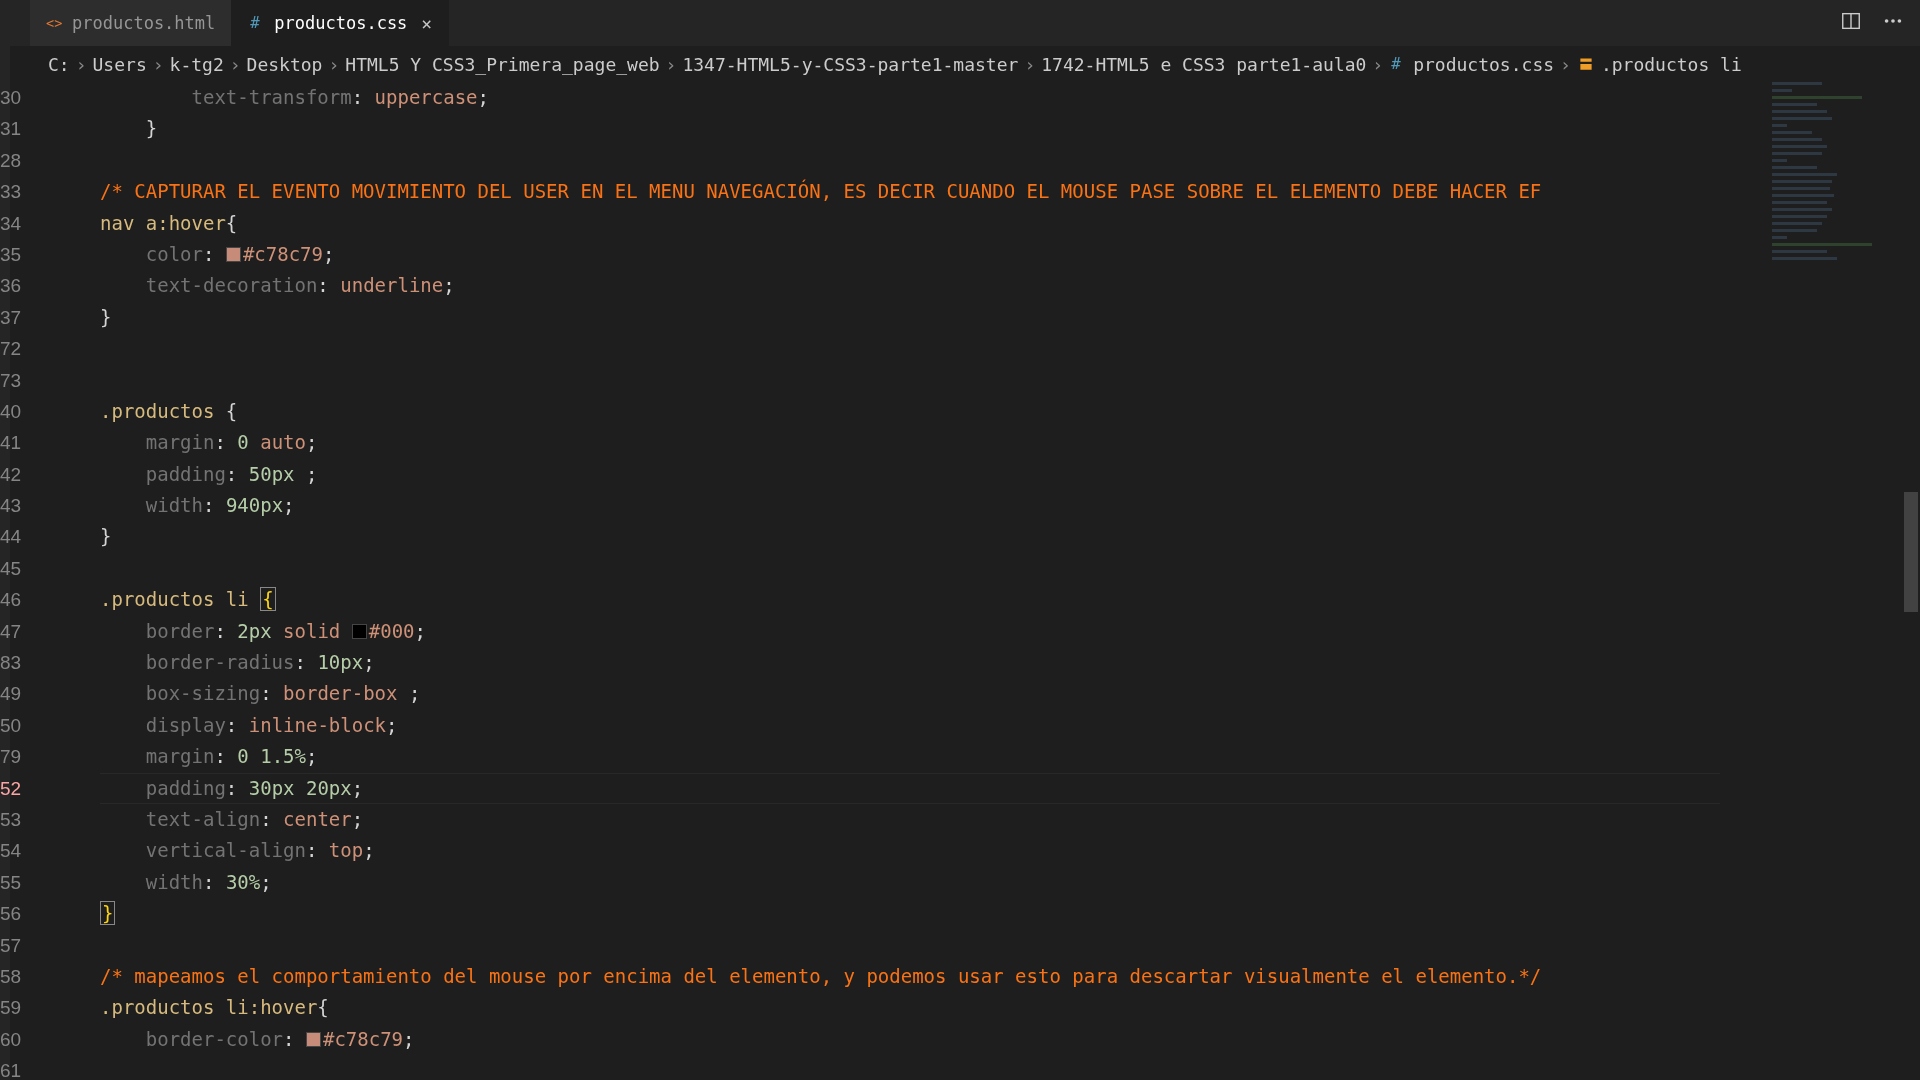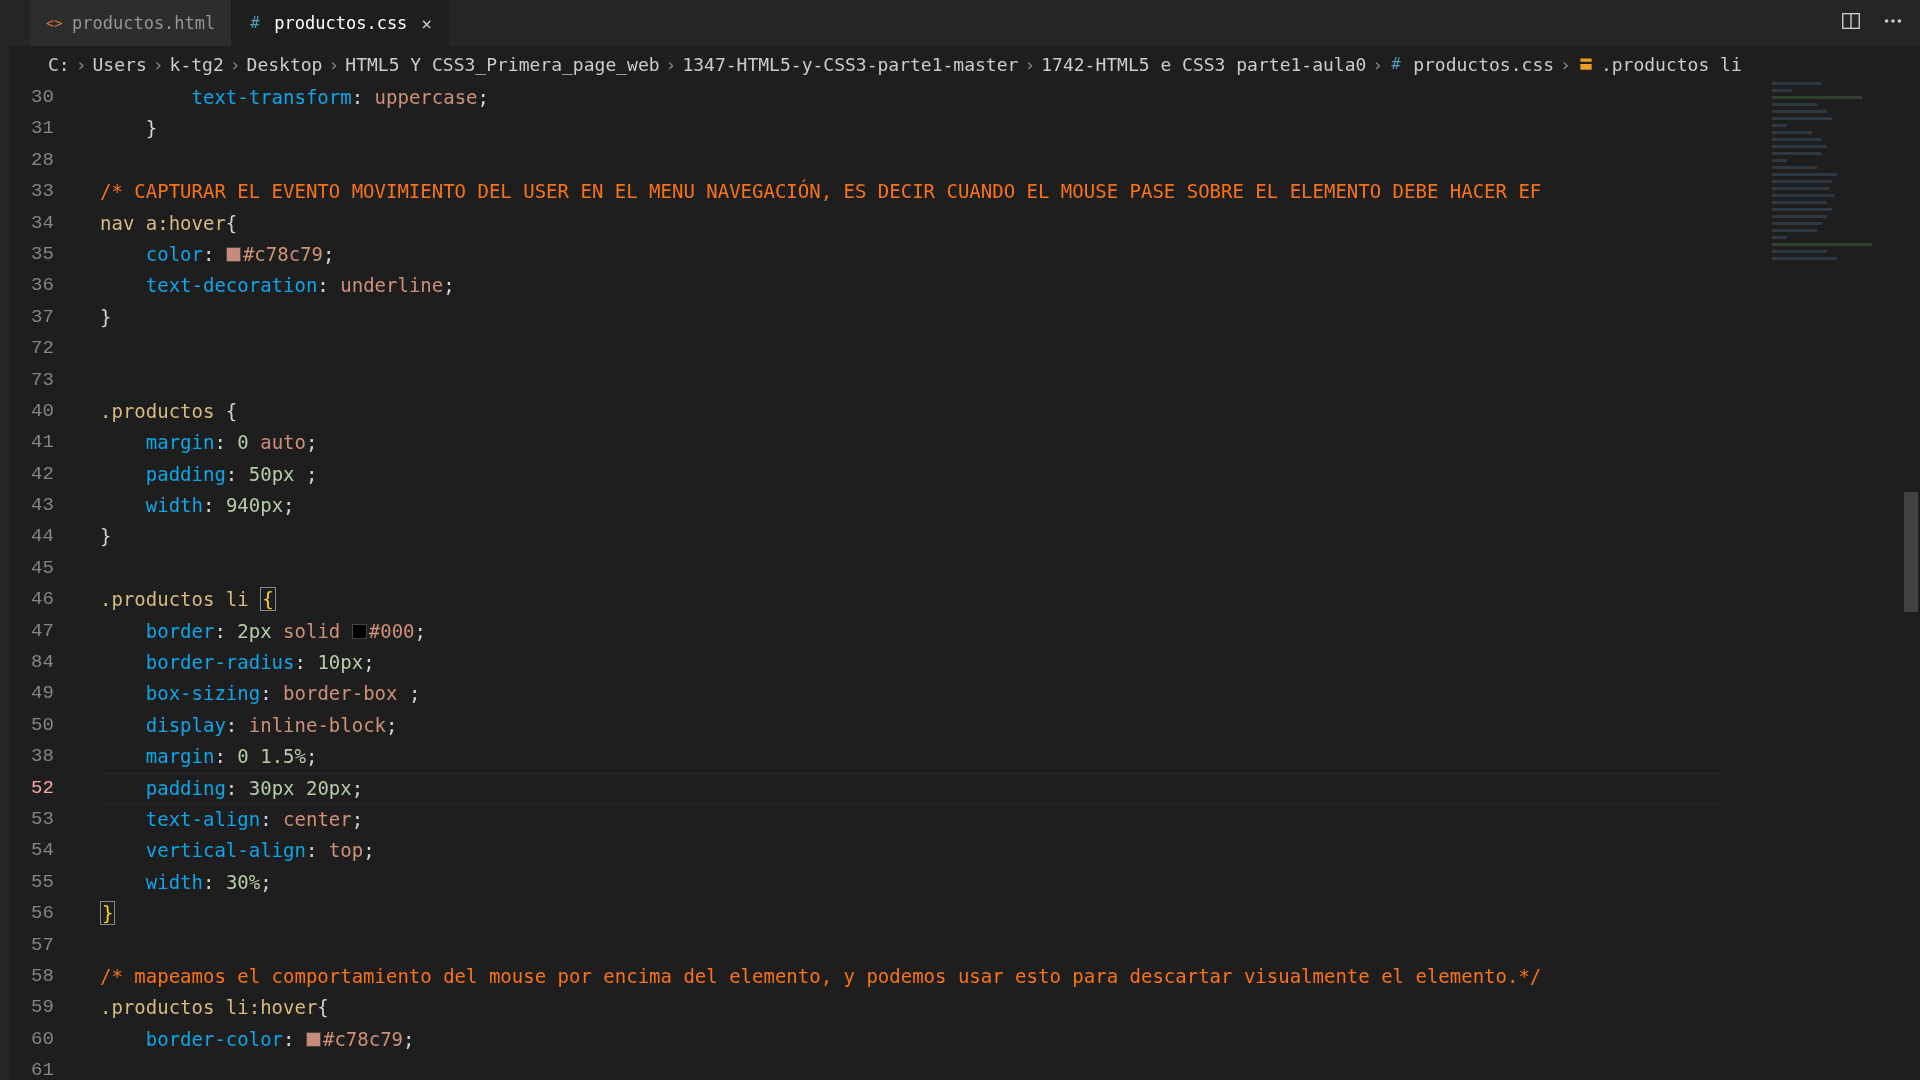--- a/index.html
+++ b/index.html
@@ -58,49 +58,48 @@
 }
 .breadcrumb .sep { color: #888; }
 .breadcrumb .bc-icon { display: inline-flex; width: 18px; height: 18px; }
 .editor {
   display: flex;
   position: relative;
   height: calc(100% - 82px);
 }
 .gutter {
   width: 100px;
-  text-align: center;
+  text-align: left;
   padding-right: 28px;
   color: #858585;
-  font-family: Liberation Mono, monospace;
+  font-family: Liberation Sans, sans-serif;
   font-size: 19px;
   line-height: 31.4px;
   user-select: none;
-  padding-left: 13px;
 }
 .gutter .ln { height: 31.4px; }
 .gutter .ln.current { color: #fca5a5; }
 .code {
   flex: 1;
   font-family: Consolas, monospace;
   font-size: 19px;
   line-height: 31.4px;
   white-space: pre;
   position: relative;
 }
 .code .line { height: 31.4px; }
 .current-line-bg {
   position: absolute;
   left: 0;
   width: 1620px;
   height: 31.4px;
   border-top: 1px solid #282828;
   border-bottom: 1px solid #282828;
 }
-.tok-prop { color: #0ea5e9; }
+.tok-prop { color: #737373; }
 .tok-val { color: #ce9178; }
 .tok-num { color: #b5cea8; }
 .tok-sel { color: #d7ba7d; }
 .tok-punc { color: #d4d4d4; }
 .tok-comment { color: #f97316; }
 .tok-brace { color: #ffd710; }
 .tok-brace2 { color: #d4d4d4; }
 .color-swatch {
   display: inline-block;
   width: 15px;
@@ -235,24 +234,24 @@
       <div class="ln">72</div>
       <div class="ln">73</div>
       <div class="ln">40</div>
       <div class="ln">41</div>
       <div class="ln">42</div>
       <div class="ln">43</div>
       <div class="ln">44</div>
       <div class="ln">45</div>
       <div class="ln">46</div>
       <div class="ln">47</div>
-      <div class="ln">84</div>
+      <div class="ln">83</div>
       <div class="ln">49</div>
       <div class="ln">50</div>
-      <div class="ln">38</div>
+      <div class="ln">79</div>
       <div class="ln current">52</div>
       <div class="ln">53</div>
       <div class="ln">54</div>
       <div class="ln">55</div>
       <div class="ln">56</div>
       <div class="ln">57</div>
       <div class="ln">58</div>
       <div class="ln">59</div>
       <div class="ln">60</div>
       <div class="ln">61</div>

